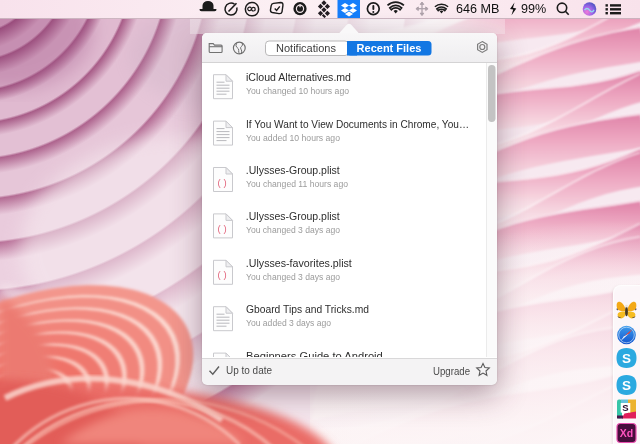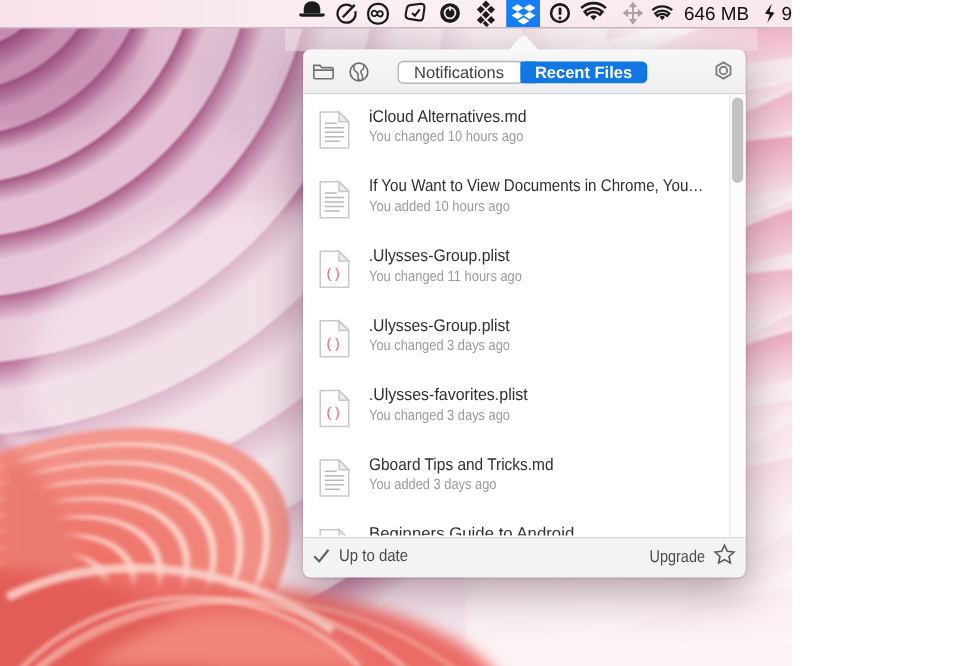--- a/index.html
+++ b/index.html
@@ -1,17 +1,17 @@
 <!DOCTYPE html>
 <html><head>
 <meta charset="utf-8">
 <style>
   html,body{margin:0;padding:0;}
   body{width:640px;height:444px;overflow:hidden;font-family:"Liberation Sans",sans-serif;position:relative;}
-  #stage{position:absolute;left:0;top:0;width:528px;height:444px;overflow:hidden;}
+  #stage{position:absolute;left:0;top:0;width:640px;height:444px;overflow:hidden;}
   .abs{position:absolute;}
 </style>
 </head>
 <body>
 <div id="stage">
 
 <svg class="abs" style="left:0;top:0;z-index:0" width="640" height="444" viewBox="0 0 640 444">
 <defs>
         <radialGradient id="rings" cx="-30" cy="-40" r="580" gradientUnits="userSpaceOnUse">
           <stop offset="0" stop-color="#904070"></stop>

